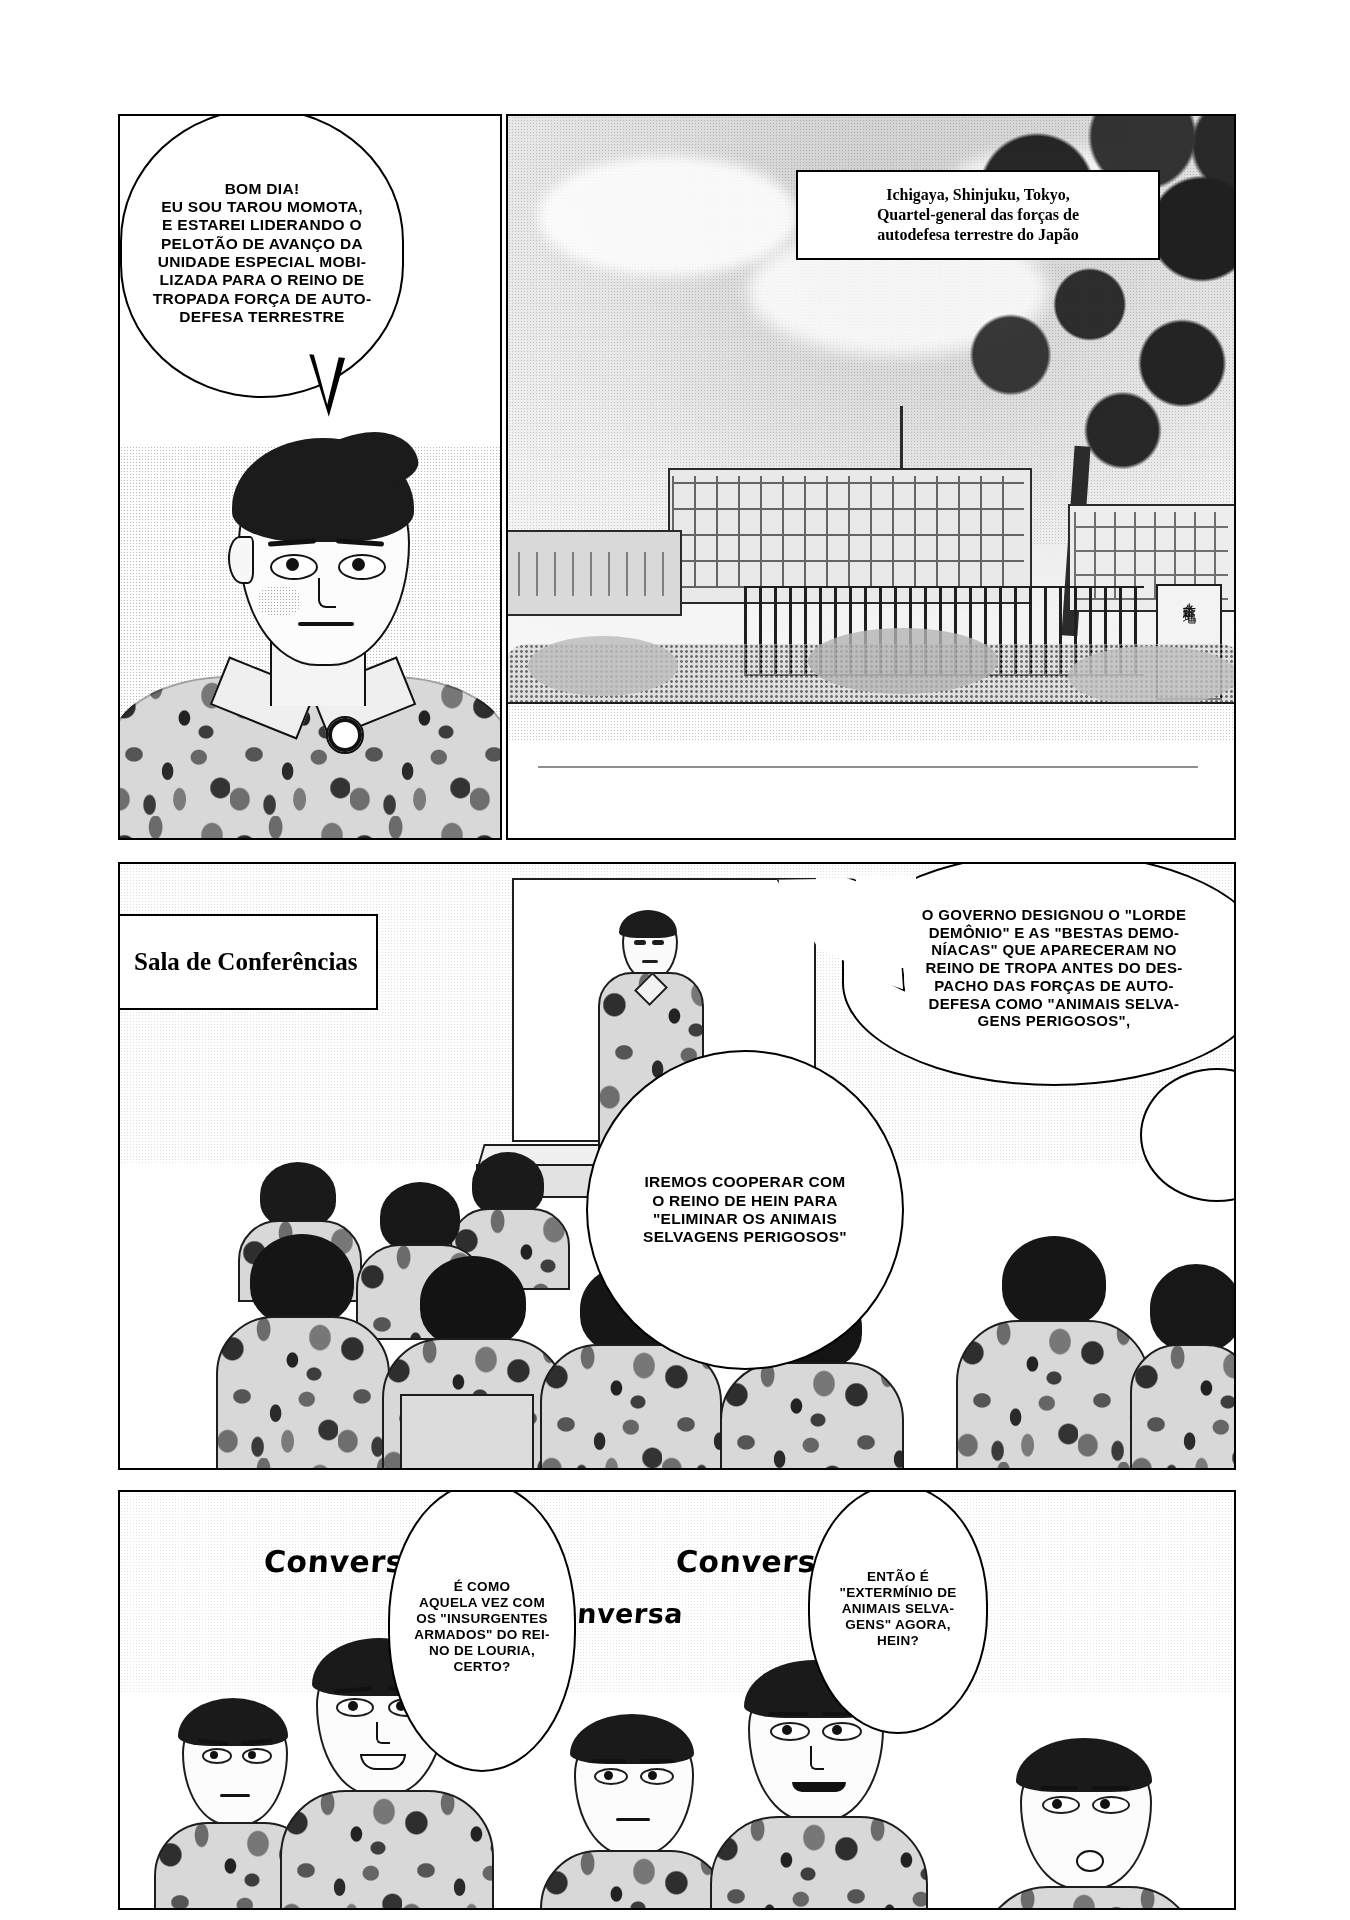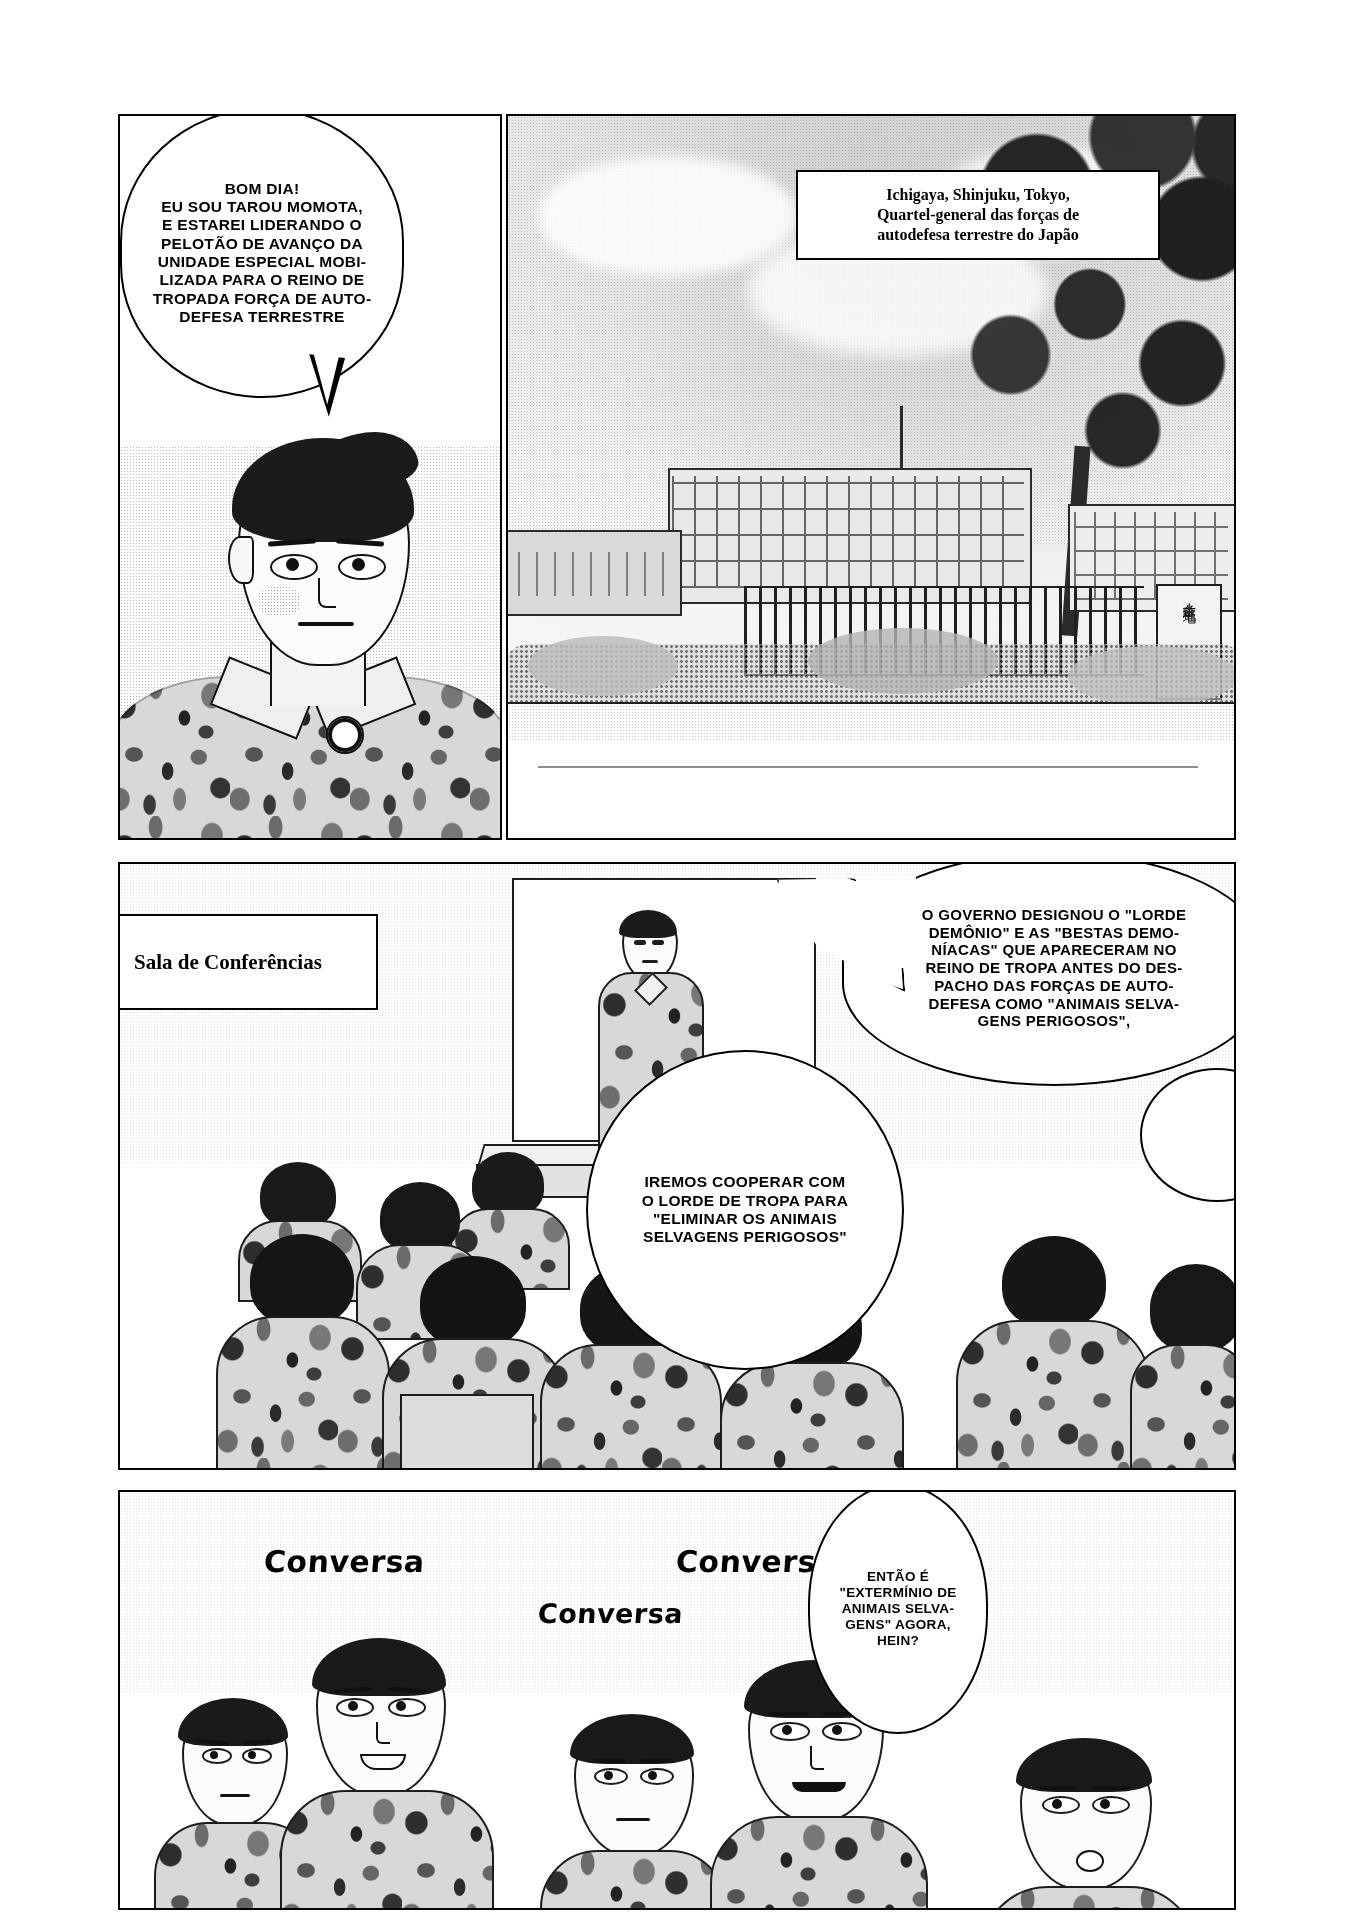--- a/index.html
+++ b/index.html
@@ -323,21 +323,21 @@
       <div class="camo" style="position:absolute;left:0;top:84px;width:190px;height:156px;border-top-left-radius:62px;border-top-right-radius:62px;border:2px solid #1d1d1d;"></div>
     </div>
     <div style="position:absolute;left:1010px;top:400px;width:120px;height:208px;">
       <div style="position:absolute;left:20px;top:0;width:92px;height:88px;background:#171717;border-radius:50% 50% 42% 42%;"></div>
       <div class="camo" style="position:absolute;left:0;top:80px;width:120px;height:130px;border-top-left-radius:48px;border-top-right-radius:48px;border:2px solid #1d1d1d;"></div>
     </div>
 
     <div style="position:absolute;left:280px;top:530px;width:130px;height:74px;background:#dcdcdc;border:2px solid #1d1d1d;"></div>
 
     <div class="caption-box" style="left:-2px; top:50px; width:260px; height:96px; justify-content:flex-start; padding-left:14px;">
-      <div class="caption-text" style="font-size:21px;">Sala de Conferências</div>
+      <div class="caption-text" style="font-size:25px;">Sala de Conferências</div>
     </div>
 
     <div style="position:absolute;left:672px;top:-12px;width:470px;height:230px;">
       <div style="position:absolute;left:50px;top:0;width:420px;height:230px;background:#fff;
                   border:2px solid #000;border-radius:50% / 44%;"></div>
 
       <div style="position:absolute;left:-14px;top:22px;width:120px;height:92px;background:#fff;
                   border:2px solid #000;transform:skewY(22deg) rotate(-4deg);
                   clip-path: polygon(0% 28%, 64% 0%, 100% 22%, 100% 100%, 30% 84%);"></div>
       <div style="position:absolute;left:64px;top:24px;width:60px;height:92px;background:#fff;"></div>
@@ -346,21 +346,21 @@
 DEMÔNIO" E AS "BESTAS DEMO-
 NÍACAS" QUE APARECERAM NO
 REINO DE TROPA ANTES DO DES-
 PACHO DAS FORÇAS DE AUTO-
 DEFESA COMO "ANIMAIS SELVA-
 GENS PERIGOSOS",</div>
     </div>
 
     <div class="balloon" style="left:466px; top:186px; width:318px; height:320px;">
       <div class="balloon-text" style="font-size:15.5px;padding:0 18px;">IREMOS COOPERAR COM
-O LORDE DE TROPA PARA
+O REINO DE HEIN PARA
 "ELIMINAR OS ANIMAIS
 SELVAGENS PERIGOSOS"</div>
     </div>
 
     <div style="position:absolute;left:1020px;top:204px;width:150px;height:130px;background:#fff;
                 border:2px solid #000;border-radius:50%;"></div>
   </div>
 
   <div class="panel" style="left:118px; top:1490px; width:1114px; height:416px;">
 
@@ -431,20 +431,28 @@
       <div style="position:absolute;left:60px;top:48px;width:38px;height:4px;background:#111;border-radius:2px;"></div>
       <div style="position:absolute;left:112px;top:48px;width:38px;height:4px;background:#111;border-radius:2px;"></div>
       <div style="position:absolute;left:96px;top:112px;width:24px;height:18px;background:#fff;border:2px solid #111;border-radius:50%;"></div>
       <div class="camo" style="position:absolute;left:0;top:148px;width:214px;height:92px;border-top-left-radius:68px;border-top-right-radius:68px;border:2px solid #1d1d1d;"></div>
     </div>
 
     <div class="sfx" style="left:144px; top:52px; font-size:30px;">Conversa</div>
     <div class="sfx" style="left:418px; top:106px; font-size:27px;">Conversa</div>
     <div class="sfx" style="left:556px; top:52px; font-size:30px;">Conversa</div>
 
+    <div class="balloon" style="left:268px; top:-10px; width:188px; height:290px; border-radius:50% / 48%;">
+      <div class="balloon-text" style="font-size:13.5px;padding:0 14px;">É COMO
+AQUELA VEZ COM
+OS "INSURGENTES
+ARMADOS" DO REI-
+NO DE LOURIA,
+CERTO?</div>
+    </div>
 
     <div class="balloon" style="left:688px; top:-8px; width:180px; height:250px; border-radius:50% / 48%;">
       <div class="balloon-text" style="font-size:13.5px;padding:0 12px;text-align:center;">ENTÃO É
 "EXTERMÍNIO DE
 ANIMAIS SELVA-
 GENS" AGORA,
 HEIN?</div>
     </div>
   </div>
 

